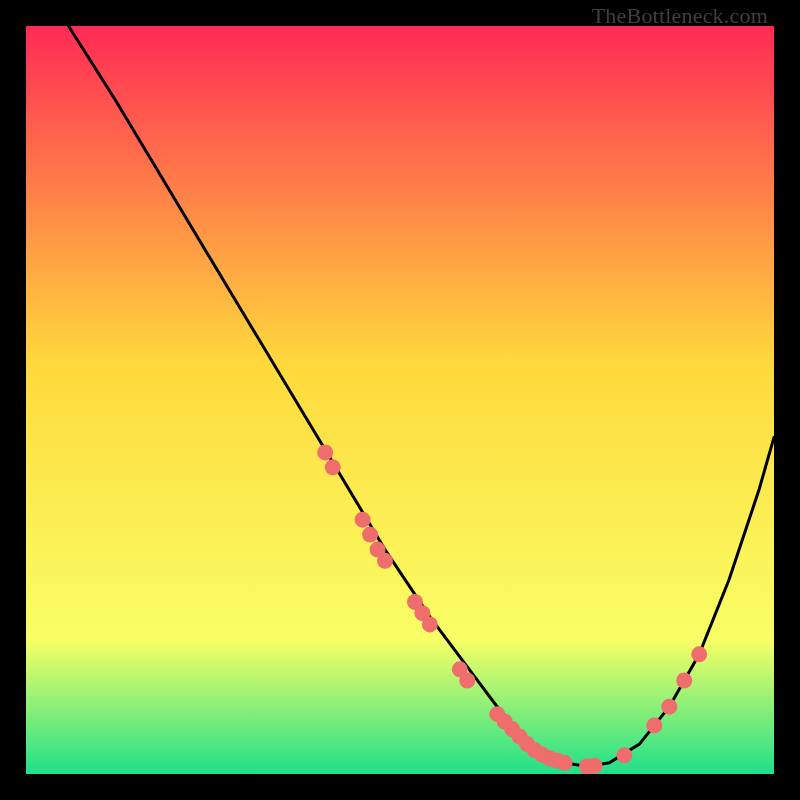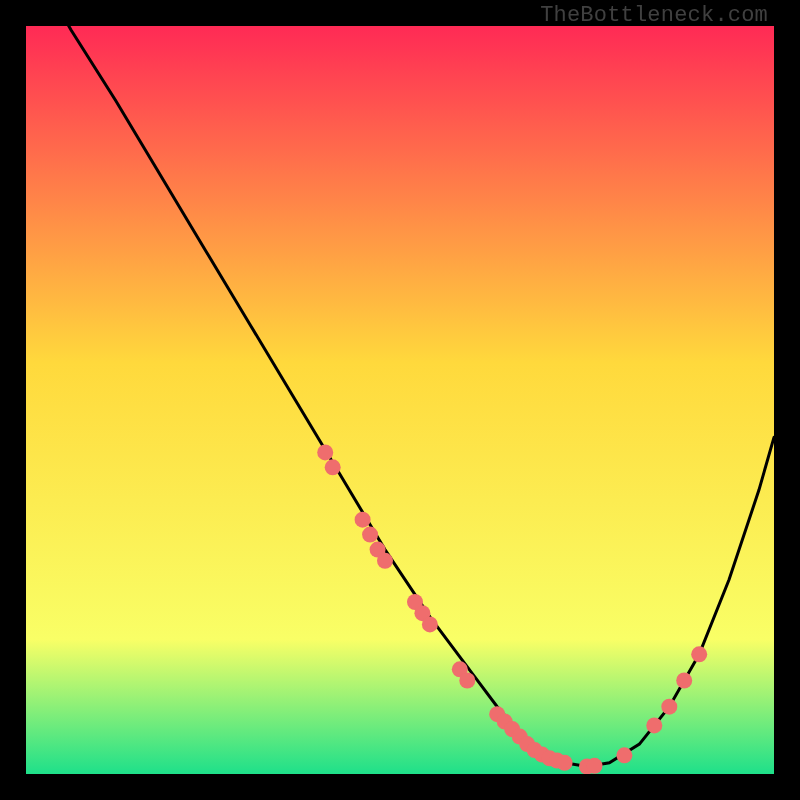--- a/index.html
+++ b/index.html
@@ -16,21 +16,21 @@
     position: absolute;
     left: 0;
     top: 0;
     width: 748px;
     height: 748px;
   }
   .watermark {
     position: absolute;
     top: 3px;
     right: 32px;
-    font-family: Liberation Mono, monospace;
+    font-family: Liberation Serif, serif;
     font-size: 22px;
     color: #404040;
     letter-spacing: 0.2px;
   }
   svg { display: block; }
 </style>
 </head>
 <body>
 
 <div class="watermark">TheBottleneck.com</div>

